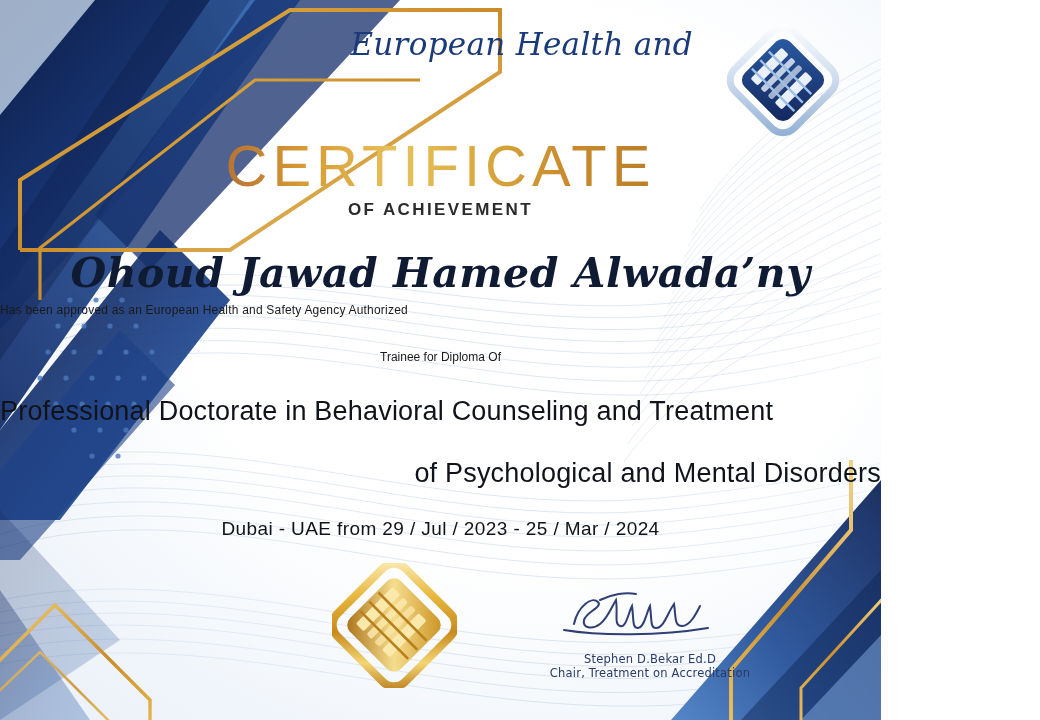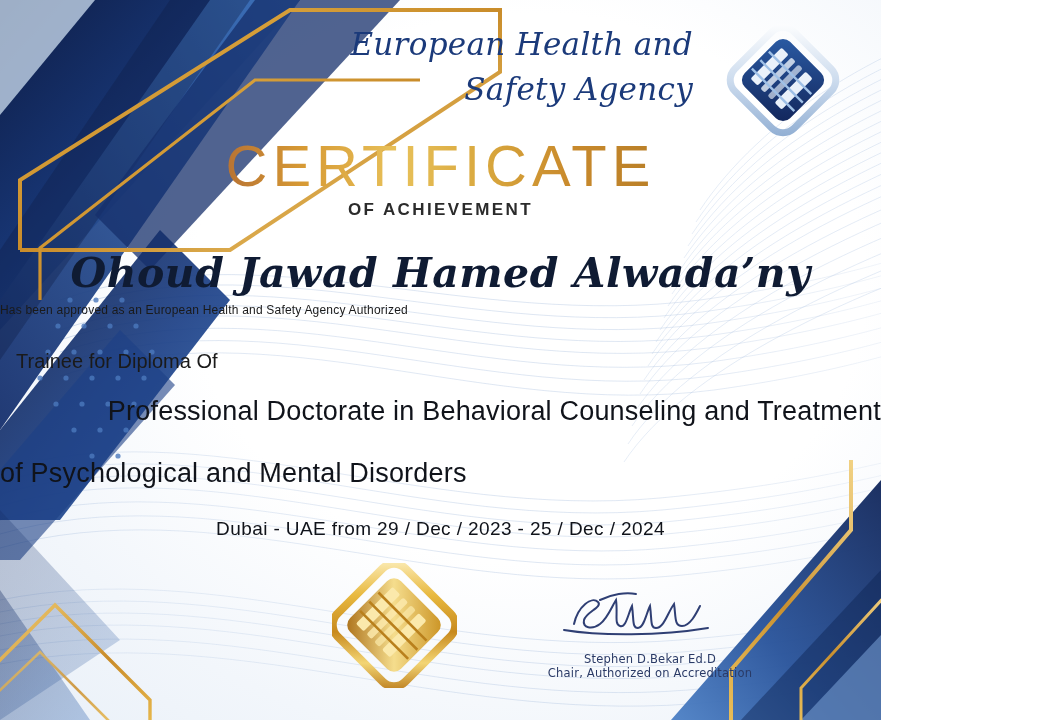--- a/index.html
+++ b/index.html
@@ -51,29 +51,29 @@
   .name{
     position:absolute;left:0;right:0;top:226px;text-align:center;
     font-family:"DejaVu Serif", serif;font-style:italic;font-weight:700;
     font-size:41px;color:#0f1b33;letter-spacing:.5px;margin-top:23px;
   }
   .line1{
     position:absolute;left:0;right:0;top:303px;text-align:left;
     font-size:12px;color:#1a1a1a;letter-spacing:.2px;
   }
   .line2{
-    position:absolute;left:16px;right:0;top:350px;
-    font-size:20px;color:#1a1a1a;
+    position:absolute;left:0;right:0;top:350px;text-align:center;
+    font-size:12px;color:#1a1a1a;
   }
   .course1{
-    position:absolute;left:0;right:0;top:396px;text-align:right;
-    font-size:27px;color:#10131a;letter-spacing:.2px;padding-left:46px;
+    position:absolute;left:0;right:0;top:396px;text-align:left;
+    font-size:27px;color:#10131a;letter-spacing:.2px;
   }
   .course2{
-    position:absolute;left:0;right:0;top:458px;text-align:left;
+    position:absolute;left:0;right:0;top:458px;text-align:right;
     font-size:27px;color:#10131a;letter-spacing:.2px;
   }
   .dates{
     position:absolute;left:0;right:0;top:518px;text-align:center;
     font-size:19px;color:#10131a;letter-spacing:.4px;
   }
 
   
   .seal{position:absolute;left:332px;top:563px;width:125px;height:125px;}
 
@@ -268,21 +268,20 @@
         <polyline points="300,40 300,110 180,250 180,305"></polyline>
       </g>
       <g stroke="url(#gd3)" fill="none" stroke-width="3">
         <polyline points="335,175 250,268 250,305"></polyline>
       </g>
     </svg>
   </div>
 
   <div class="org">
     <span>European Health and</span>
-    <span class="l2">Safety Agency</span>
   </div>
 
   <div class="emblem-tr">
     <svg viewBox="0 0 120 120" xmlns="http://www.w3.org/2000/svg">
       <defs>
         <linearGradient id="em1" x1="0" y1="0" x2="1" y2="1">
           <stop offset="0%" stop-color="#ffffff"></stop>
           <stop offset="50%" stop-color="#cddcee"></stop>
           <stop offset="100%" stop-color="#8fadd2"></stop>
         </linearGradient>
@@ -311,21 +310,21 @@
 
   <div class="title">
     <span>CERTIFICATE</span>
   </div>
   <div class="subtitle">OF ACHIEVEMENT</div>
   <div class="name">Ohoud Jawad Hamed Alwada’ny</div>
   <div class="line1">Has been approved as an European Health and Safety Agency Authorized</div>
   <div class="line2">Trainee for Diploma Of</div>
   <div class="course1">Professional Doctorate in Behavioral Counseling and Treatment</div>
   <div class="course2">of Psychological and Mental Disorders</div>
-  <div class="dates">Dubai - UAE from 29 / Dec / 2023 - 25 / Dec / 2024</div>
+  <div class="dates">Dubai - UAE from 29 / Jul / 2023 - 25 / Mar / 2024</div>
 
   <div class="seal">
     <svg viewBox="0 0 125 125" xmlns="http://www.w3.org/2000/svg">
       <defs>
         <linearGradient id="sg1" x1="0" y1="0" x2="1" y2="1">
           <stop offset="0%" stop-color="#fdf0c0"></stop>
           <stop offset="28%" stop-color="#e8b93f"></stop>
           <stop offset="55%" stop-color="#c88a1e"></stop>
           <stop offset="78%" stop-color="#f3d574"></stop>
           <stop offset="100%" stop-color="#b9791a"></stop>
@@ -358,16 +357,16 @@
     <div class="sig-mark">
       <svg viewBox="0 0 220 48" width="220" height="48" xmlns="http://www.w3.org/2000/svg">
         <g fill="none" stroke="#2f3f74" stroke-width="2" stroke-linecap="round">
           <path d="M34 34 C38 16 52 6 58 12 C63 17 46 22 44 30 C42 38 52 40 60 34 C68 28 72 16 76 10 C78 24 74 34 80 36 C86 38 88 24 92 16 C94 30 92 38 98 38 C104 38 106 24 110 16 C112 30 110 38 116 38 C124 38 128 22 134 14 C136 26 134 36 142 36 C150 36 156 24 160 16"></path>
           <path d="M24 40 C60 46 120 46 168 38"></path>
           <path d="M60 10 C72 4 86 2 96 4"></path>
         </g>
       </svg>
     </div>
     <div class="sig-name">Stephen D.Bekar Ed.D</div>
-    <div class="sig-role">Chair, Authorized on Accreditation</div>
+    <div class="sig-role">Chair, Treatment on Accreditation</div>
   </div>
 
 </div>
 
 </body></html>

